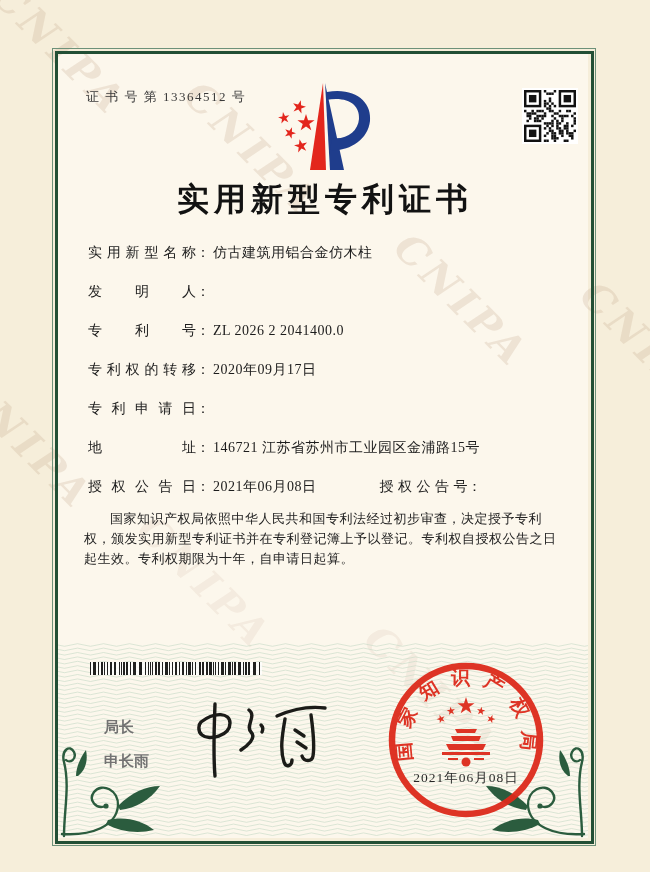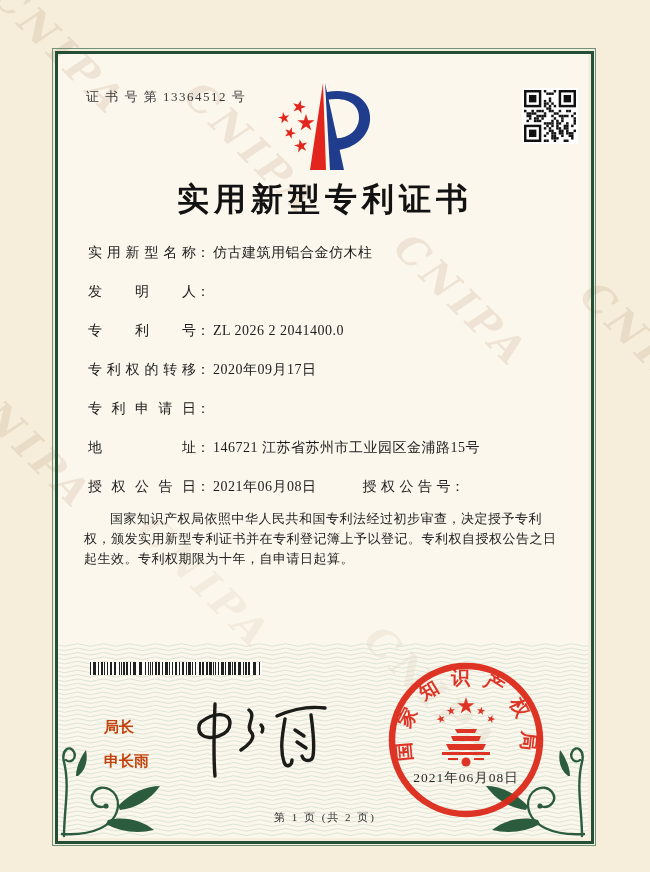--- a/index.html
+++ b/index.html
@@ -34,30 +34,30 @@
 
   .cert-no{position:absolute;left:86px;top:88px;z-index:6;font-size:13px;letter-spacing:1.5px;color:#3a3a3a;text-align:right;}
   .logo{position:absolute;left:268px;top:80px;z-index:6;}
   .qr{position:absolute;left:522px;top:88px;width:52px;height:52px;background:#fff;padding:2px;z-index:6;}
   .title{position:absolute;left:0;right:0;top:178px;text-align:center;z-index:6;
       font-size:32px;font-weight:700;letter-spacing:5px;color:#121212;}
 
   .fields{position:absolute;left:88px;top:233px;width:478px;z-index:6;font-size:14px;color:#1c1c1c;}
   .frow{height:39px;display:flex;align-items:center;}
   .flabel{display:inline-block;width:108px;text-align:justify;text-align-last:justify;}
-  .flabel2{display:inline-block;width:88px;margin-left:46px;text-align:justify;text-align-last:justify;}
+  .flabel2{display:inline-block;width:88px;margin-left:63px;text-align:justify;text-align-last:justify;}
   .fval{margin-left:3px;letter-spacing:0.5px;}
 
   .paras{position:absolute;left:84px;top:509px;width:484px;z-index:6;
       font-size:13px;line-height:20px;letter-spacing:0.5px;color:#222;}
   .paras p{margin:0;text-indent:2em;}
 
   .barcode{position:absolute;left:90px;top:662px;z-index:6;background:rgba(255,255,255,0.75);}
   .signer{position:absolute;left:104px;z-index:6;font-family:"Liberation Sans",sans-serif;
-      font-size:15px;font-weight:600;color:#c2410c;}
+      font-size:15px;font-weight:600;color:#737373;}
   .signer.t1{top:718px;} .signer.t2{top:752px;font-family:Liberation Serif, serif;}
   .signature{position:absolute;left:185px;top:692px;z-index:7;}
   .seal{position:absolute;left:382px;top:658px;z-index:7;opacity:0.95;}
   .footer{position:absolute;left:0;right:0;top:810px;text-align:center;z-index:6;
       font-size:11px;color:#333;letter-spacing:2px;}
 </style>
 </head>
 <body>
 
 <div class="page">
@@ -377,15 +377,14 @@
       <path d="M73,71 h22 l-2,4 h-18 z"></path>
       <path d="M69,78 h30 l-2,5 h-26 z"></path>
       <path d="M64,86 h40 l-3,6 h-34 z"></path>
       <rect x="60" y="94" width="48" height="3"></rect>
       <circle cx="84" cy="104" r="4.5"></circle>
       <path d="M66,100 h10 v2 h-10 z M92,100 h10 v2 h-10 z"></path>
     </g>
     <text x="84" y="124" text-anchor="middle" font-size="13.5" fill="#1c1c1c" letter-spacing="1" font-family="Liberation Serif,serif">2021年06月08日</text>
   </svg>
 
-  <div class="footer">第 1 页 (共 2 页)</div>
 
 </div>
 
 </body></html>

